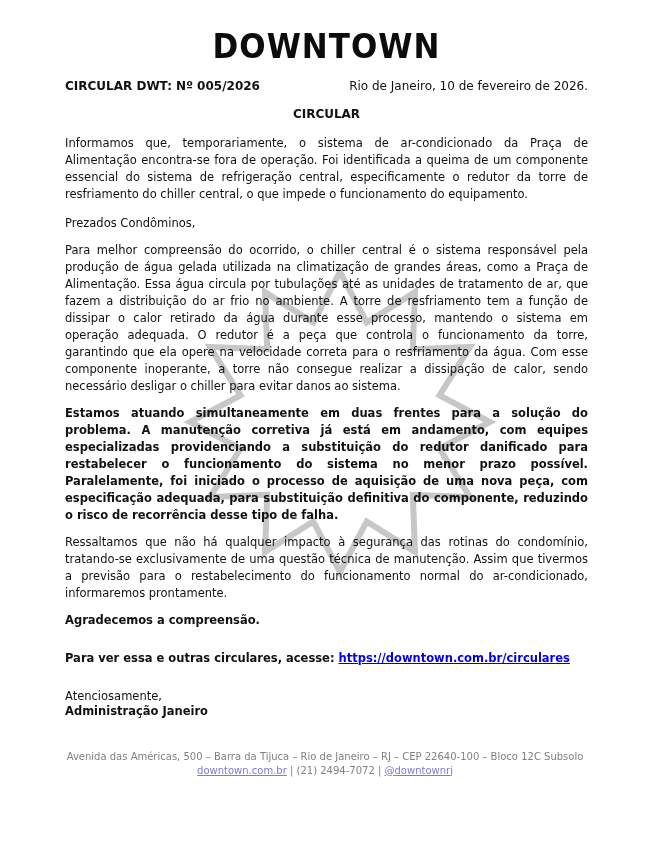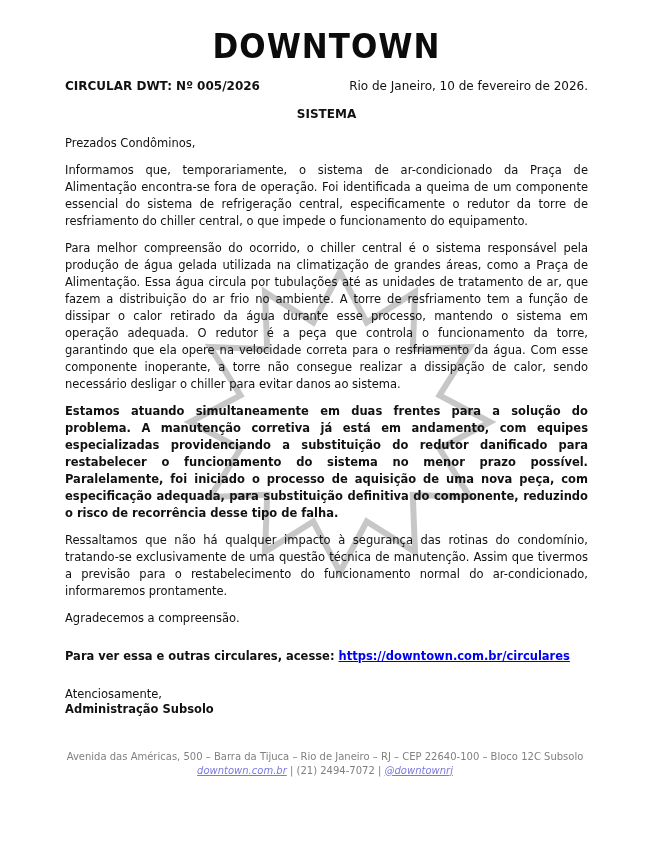--- a/index.html
+++ b/index.html
@@ -57,21 +57,21 @@
     margin:0 0 13px 0;
   }
   p{margin:0 0 9px 0;}
   .body-text{
     font-size:11.5px;
     line-height:17px;
   }
   .justify{text-align:justify;}
   .salutation{margin-top:12px;margin-bottom:10px;}
   .para{margin-bottom:10px;}
-  .thanks{margin-top:3px;}
+  .thanks{margin-top:3px;font-weight:bold;}
   .link-line{
     margin-top:22px;
     font-size:11.5px;
     font-weight:bold;
     text-align:left;
   }
   .doc-link{
     color:#0000ee;
     text-decoration:underline;
     font-weight:bold;
@@ -87,64 +87,63 @@
     top:750px;
     z-index:1;
     text-align:center;
     font-size:10px;
     line-height:13.5px;
     color:#808080;
   }
   .footer-link{
     color:#7b79dd;
     text-decoration:underline;
-    font-style:italic;
   }
 </style>
 </head>
 <body>
 
 <div class="page">
 
   <svg class="watermark" width="650" height="841" viewBox="0 0 650 841" aria-hidden="true">
     <polygon fill="none" stroke="#c7c7c7" stroke-width="6" stroke-linejoin="miter" points="340,272 366.7,322.5 415,292.1 412.8,349.2 469.9,347 439.5,395.3 490,422 439.5,448.7 469.9,497 412.8,494.8 415,551.9 366.7,521.5 340,572 313.3,521.5 265,551.9 267.2,494.8 210.1,497 240.5,448.7 190,422 240.5,395.3 210.1,347 267.2,349.2 265,292.1 313.3,322.5"></polygon>
   </svg>
 
   <div class="content">
 
     <div class="logo">DOWNTOWN</div>
 
     <div class="meta-row">
       <span class="bold">CIRCULAR DWT: Nº 005/2026</span>
       <span>Rio de Janeiro, 10 de fevereiro de 2026.</span>
     </div>
 
-    <div class="doc-type">SISTEMA</div>
+    <div class="doc-type">CIRCULAR</div>
 
 
+    <p class="body-text justify para">Informamos que, temporariamente, o sistema de ar-condicionado da Praça de Alimentação encontra-se fora de operação. Foi identificada a queima de um componente essencial do sistema de refrigeração central, especificamente o redutor da torre de resfriamento do chiller central, o que impede o funcionamento do equipamento.</p>
+
     <p class="body-text salutation">Prezados Condôminos,</p>
-
-    <p class="body-text justify para">Informamos que, temporariamente, o sistema de ar-condicionado da Praça de Alimentação encontra-se fora de operação. Foi identificada a queima de um componente essencial do sistema de refrigeração central, especificamente o redutor da torre de resfriamento do chiller central, o que impede o funcionamento do equipamento.</p>
 
     <p class="body-text justify para">Para melhor compreensão do ocorrido, o chiller central é o sistema responsável pela produção de água gelada utilizada na climatização de grandes áreas, como a Praça de Alimentação. Essa água circula por tubulações até as unidades de tratamento de ar, que fazem a distribuição do ar frio no ambiente. A torre de resfriamento tem a função de dissipar o calor retirado da água durante esse processo, mantendo o sistema em operação adequada. O redutor é a peça que controla o funcionamento da torre, garantindo que ela opere na velocidade correta para o resfriamento da água. Com esse componente inoperante, a torre não consegue realizar a dissipação de calor, sendo necessário desligar o chiller para evitar danos ao sistema.</p>
 
     <p class="body-text justify para bold">Estamos atuando simultaneamente em duas frentes para a solução do problema. A manutenção corretiva já está em andamento, com equipes especializadas providenciando a substituição do redutor danificado para restabelecer o funcionamento do sistema no menor prazo possível. Paralelamente, foi iniciado o processo de aquisição de uma nova peça, com especificação adequada, para substituição definitiva do componente, reduzindo o risco de recorrência desse tipo de falha.</p>
 
     <p class="body-text justify para">Ressaltamos que não há qualquer impacto à segurança das rotinas do condomínio, tratando-se exclusivamente de uma questão técnica de manutenção. Assim que tivermos a previsão para o restabelecimento do funcionamento normal do ar-condicionado, informaremos prontamente.</p>
 
     <p class="body-text thanks">Agradecemos a compreensão.</p>
 
     <p class="link-line">
       <span>Para ver essa e outras circulares, acesse:</span>
       <a class="doc-link" href="#">https://downtown.com.br/circulares</a>
     </p>
 
     <p class="signoff">
       <span>Atenciosamente,</span><br>
-      <span class="bold">Administração Subsolo</span>
+      <span class="bold">Administração Janeiro</span>
     </p>
 
   </div>
 
   <footer>
     <div>Avenida das Américas, 500 – Barra da Tijuca – Rio de Janeiro – RJ – CEP 22640-100 – Bloco 12C Subsolo</div>
     <div>
       <a class="footer-link" href="#">downtown.com.br</a>
       <span>|</span>
       <span>(21) 2494-7072</span>

